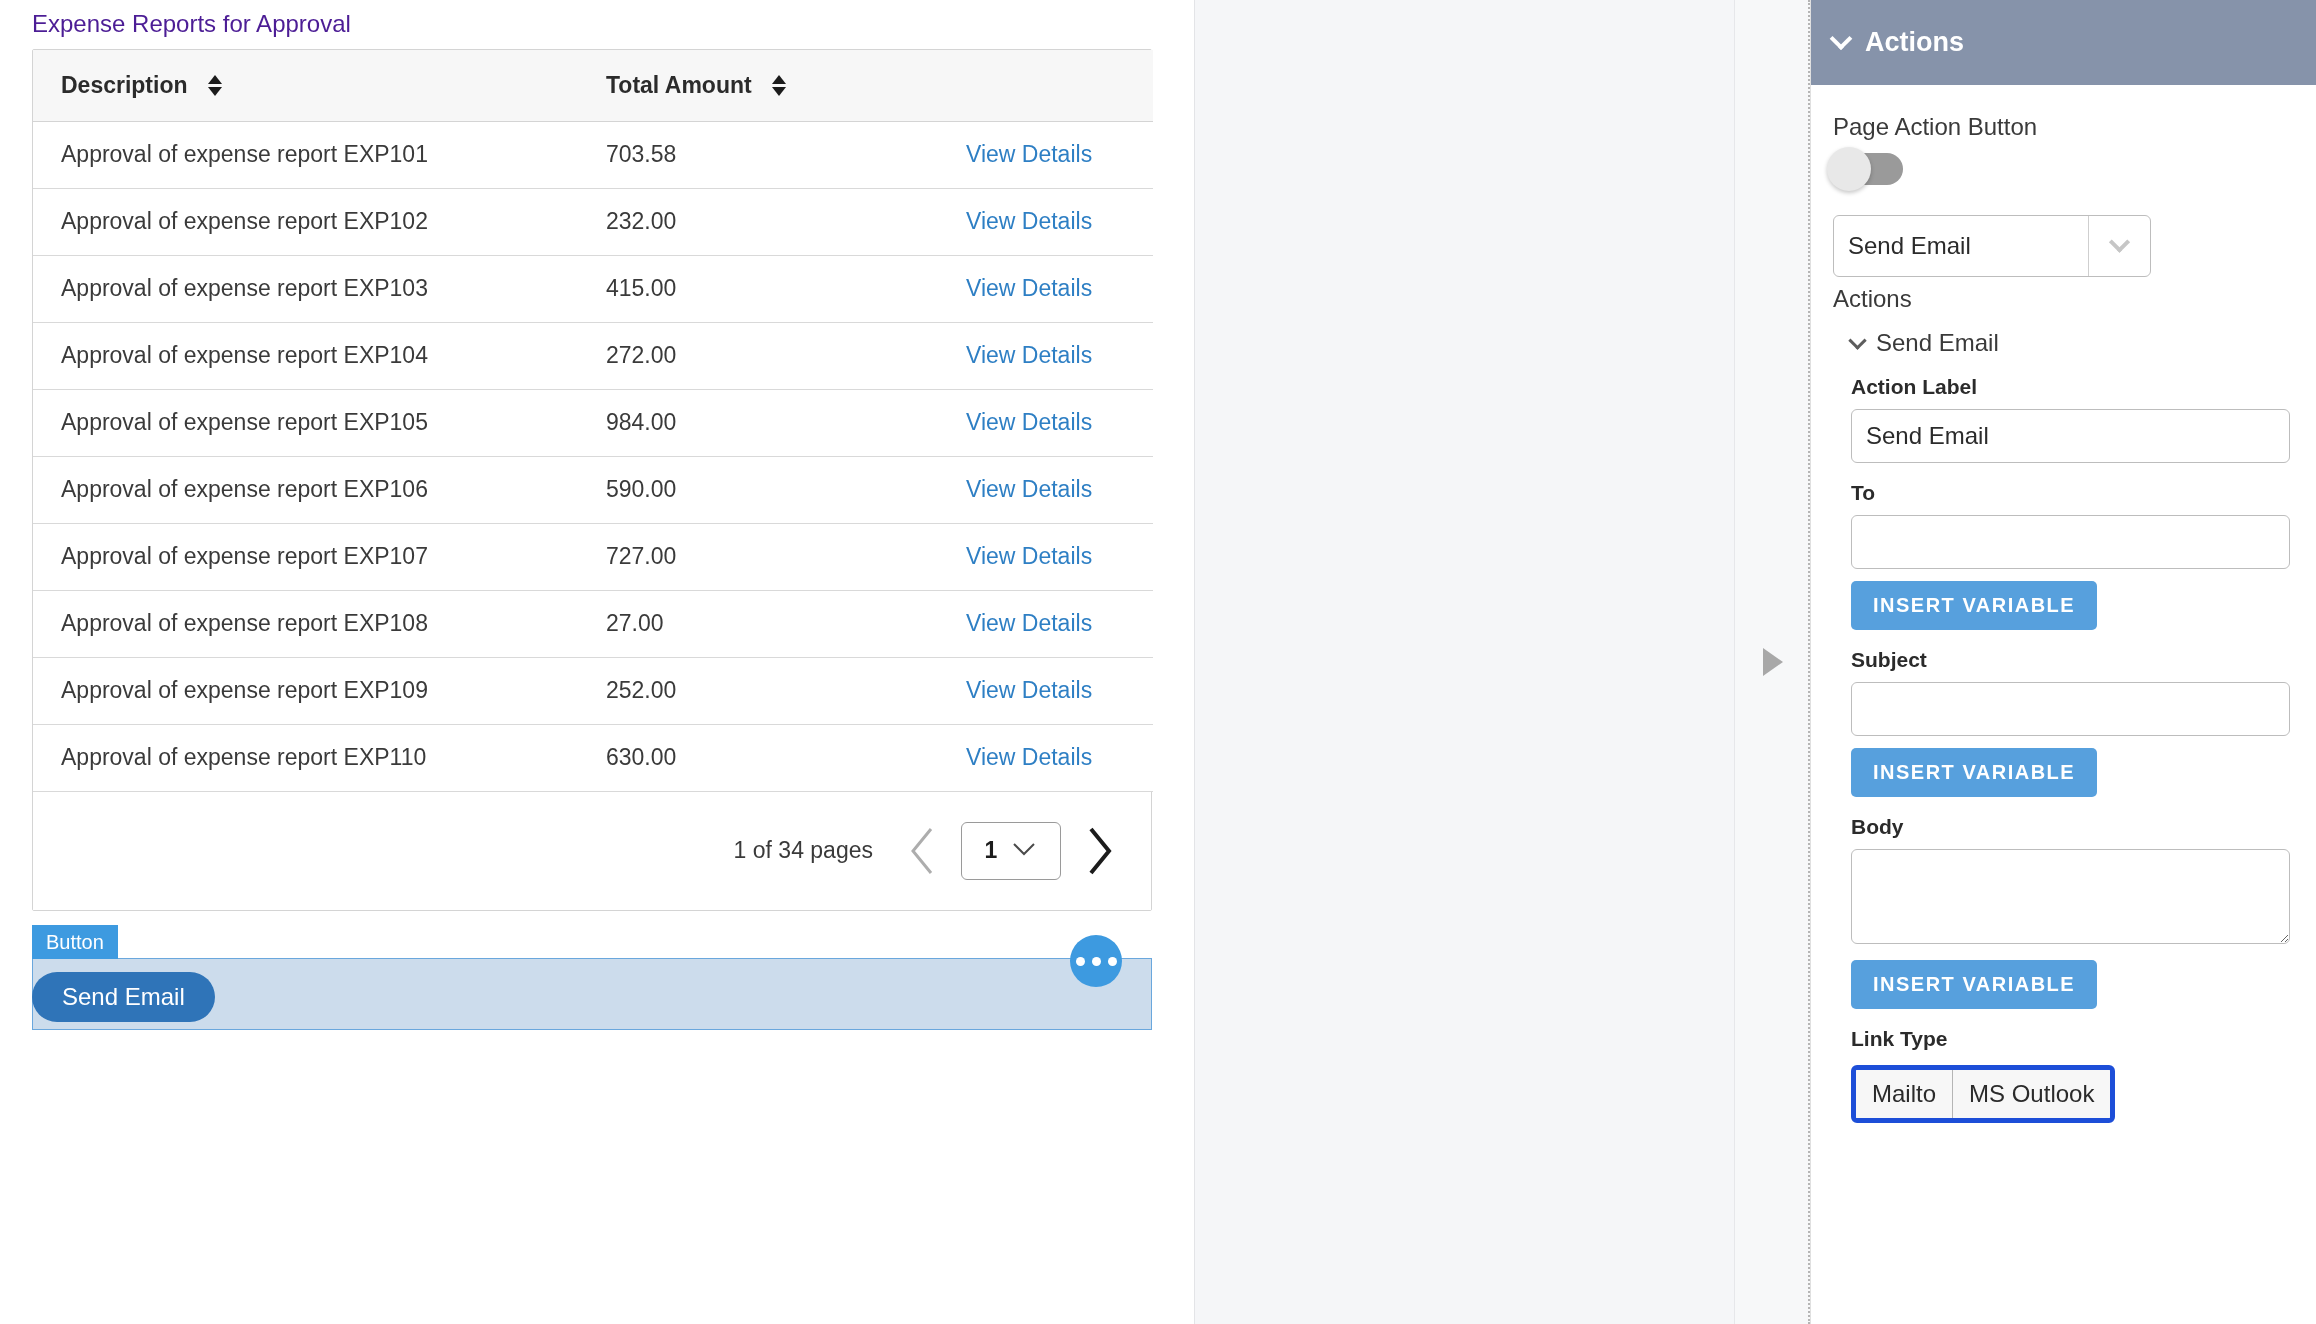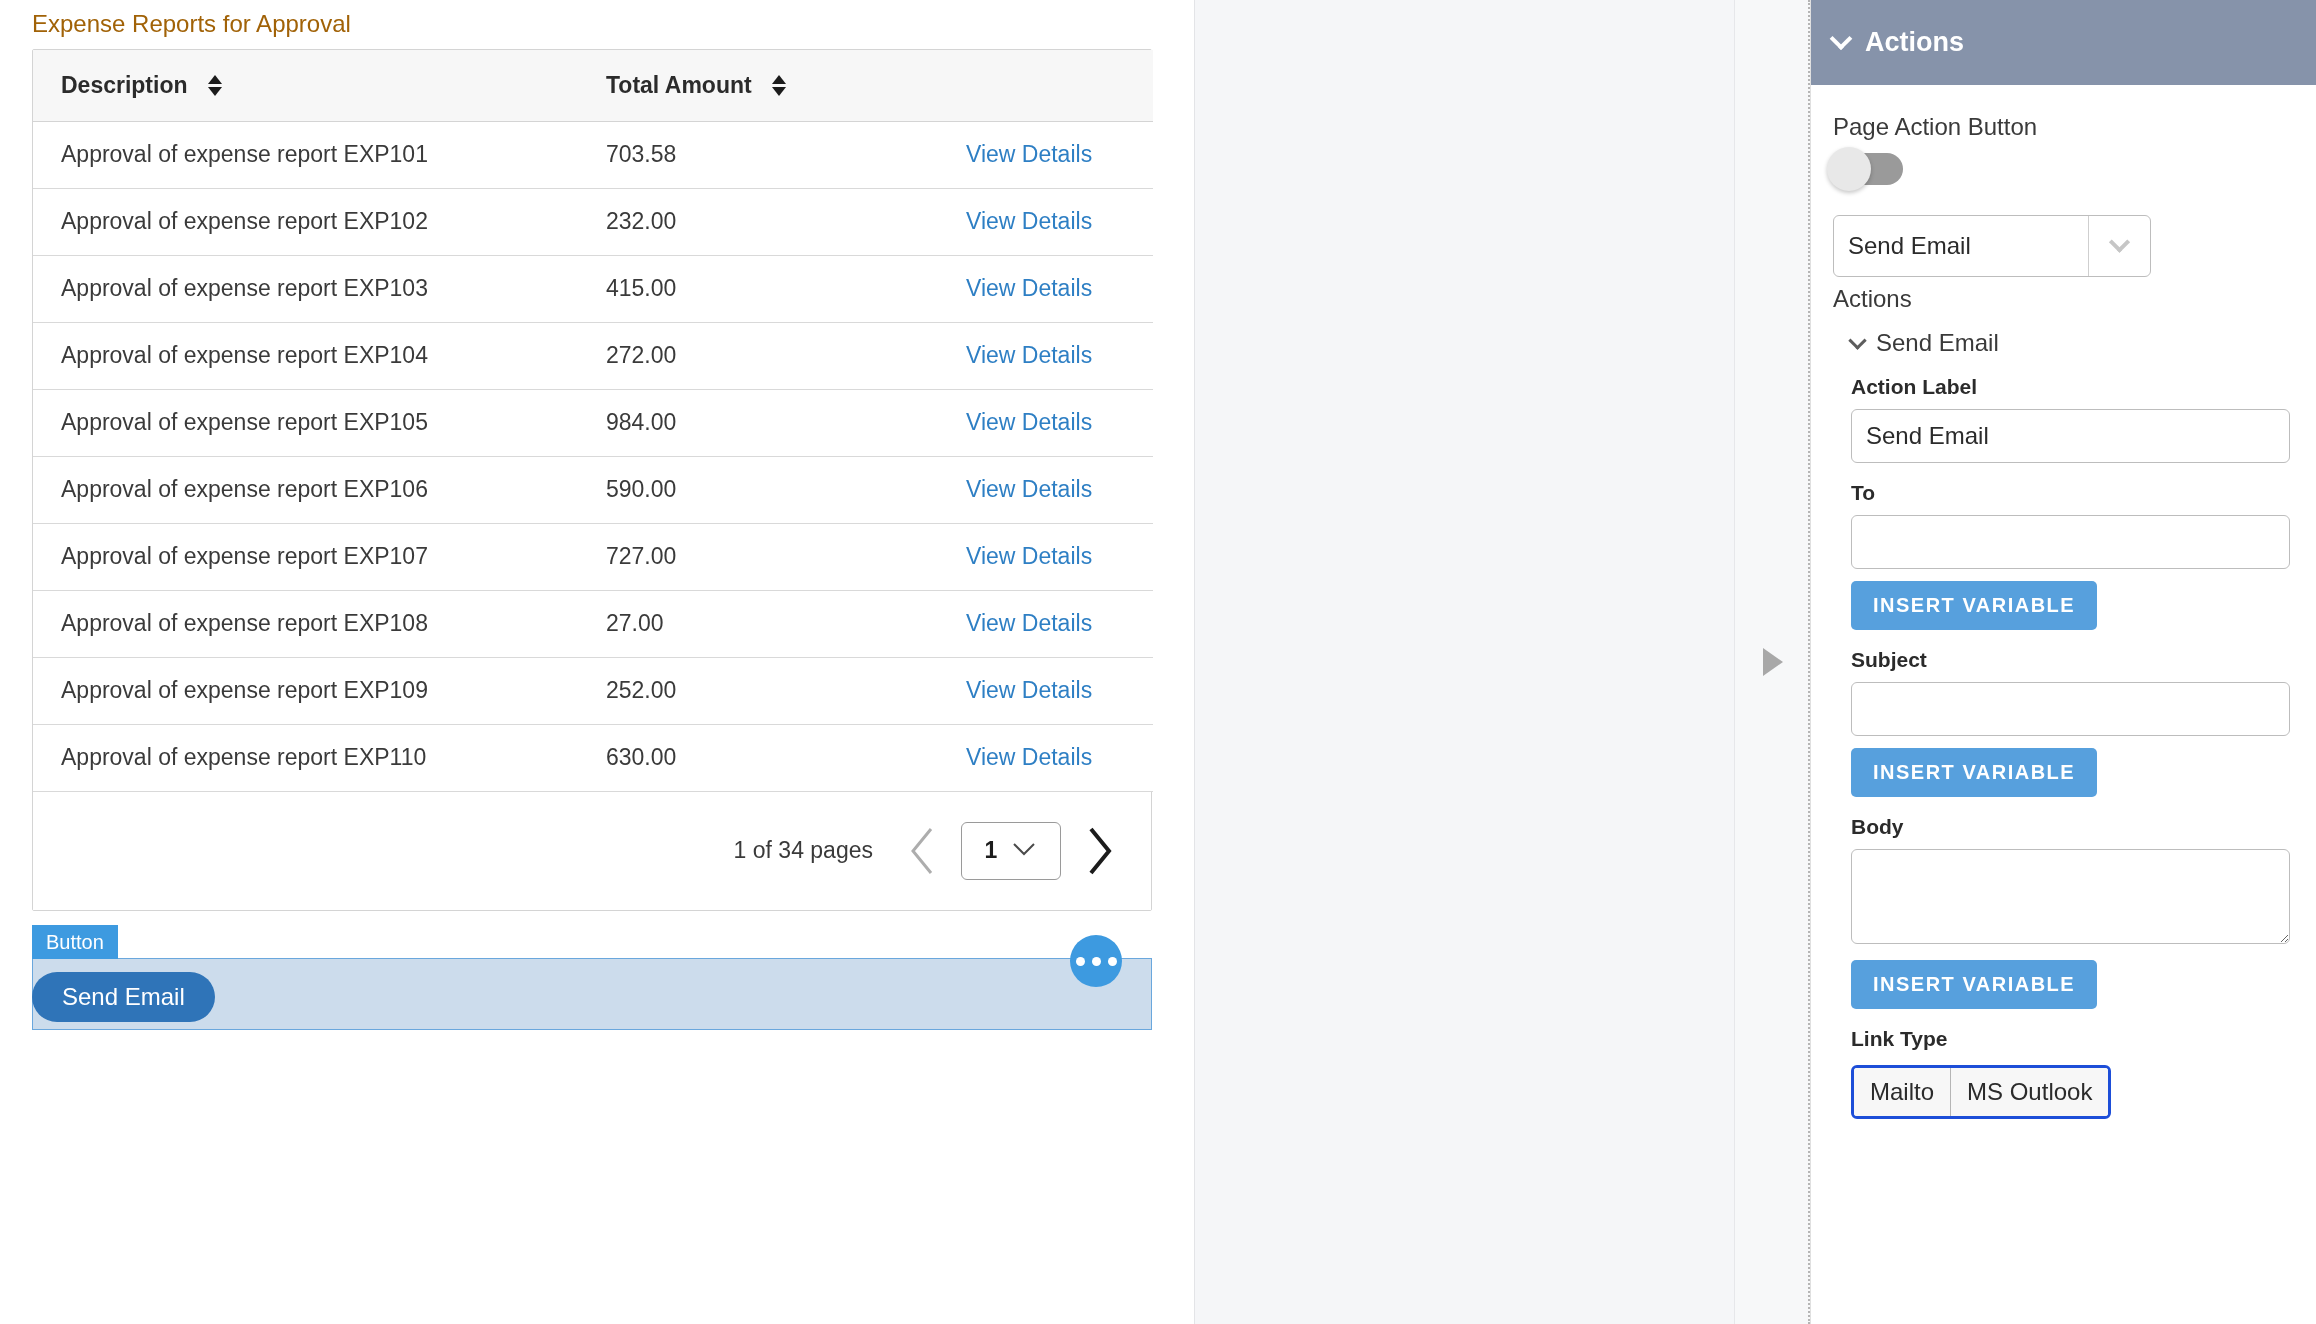--- a/index.html
+++ b/index.html
@@ -25,21 +25,21 @@
     position: relative;
     width: 1194px;
     height: 100%;
     background: #ffffff;
     padding: 0;
     flex: 0 0 1194px;
   }
 
   .page-title {
     font-size: 24px;
-    color: #a16207;
+    color: #4c1d95;
     padding: 10px 0 10px 32px;
     line-height: 1.2;
     font-weight: 400;
   }
 
   .table-wrap {
     margin-left: 32px;
     width: 1120px;
     border: 1px solid #d4d4d4;
     border-radius: 2px;
@@ -392,21 +392,21 @@
     font-size: 20px;
     font-weight: bold;
     letter-spacing: 1.5px;
     padding: 13px 22px;
     cursor: pointer;
     font-family: "Liberation Sans", sans-serif;
   }
 
   .seg-group {
     display: inline-flex;
-    border: 3px solid #1d4ed8;
+    border: 5px solid #1d4ed8;
     border-radius: 6px;
     overflow: hidden;
     margin-top: 4px;
   }
   .seg-btn {
     background: #f7f7f7;
     font-size: 24px;
     color: #2b2b2b;
     padding: 10px 16px;
     border: none;

